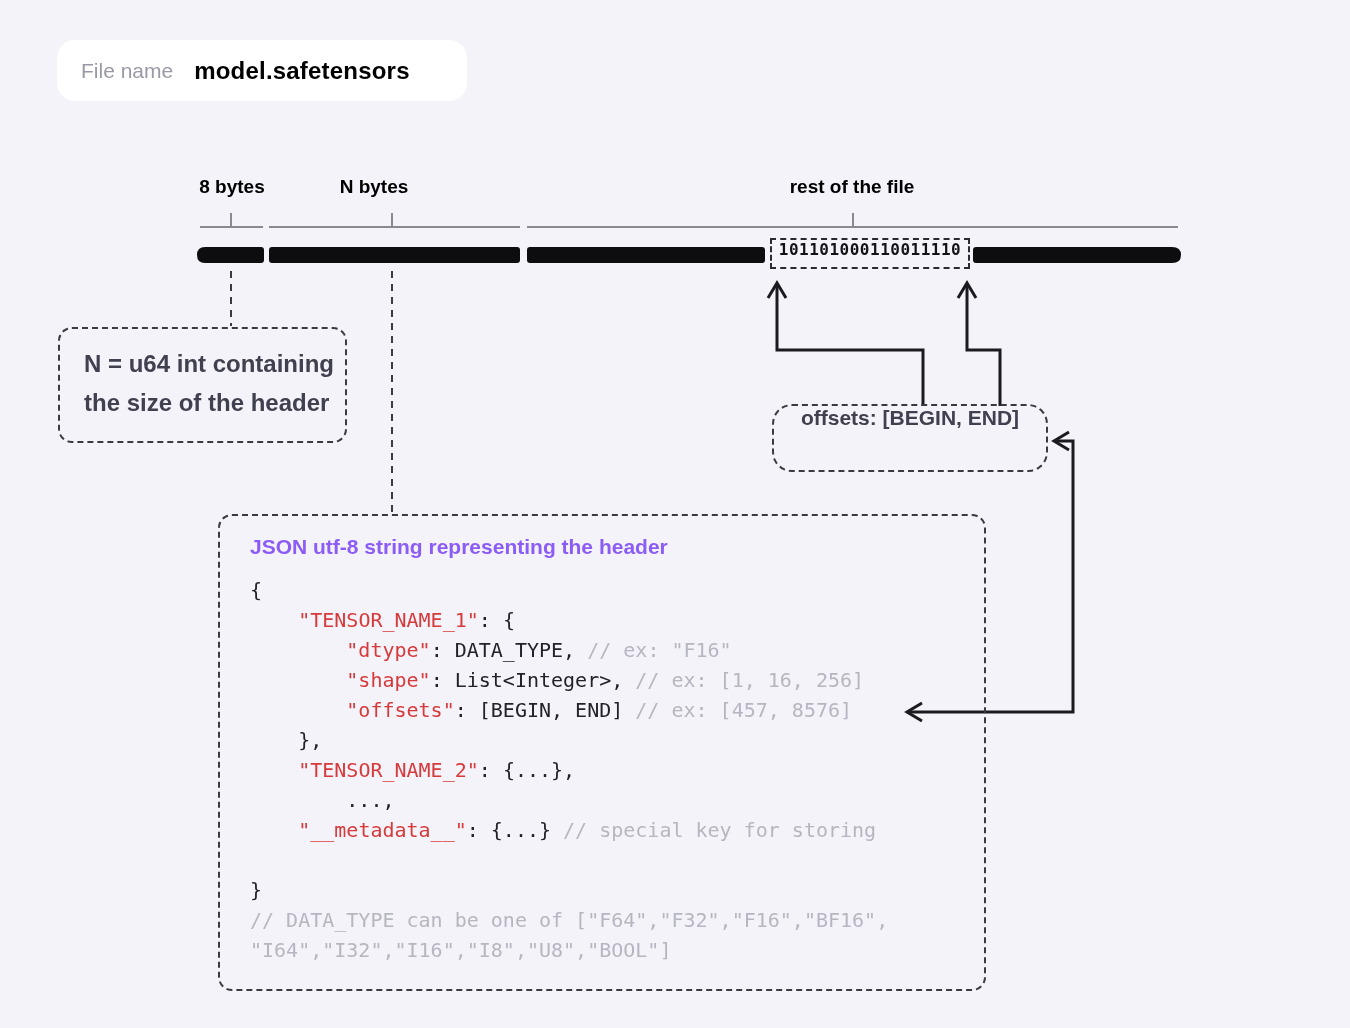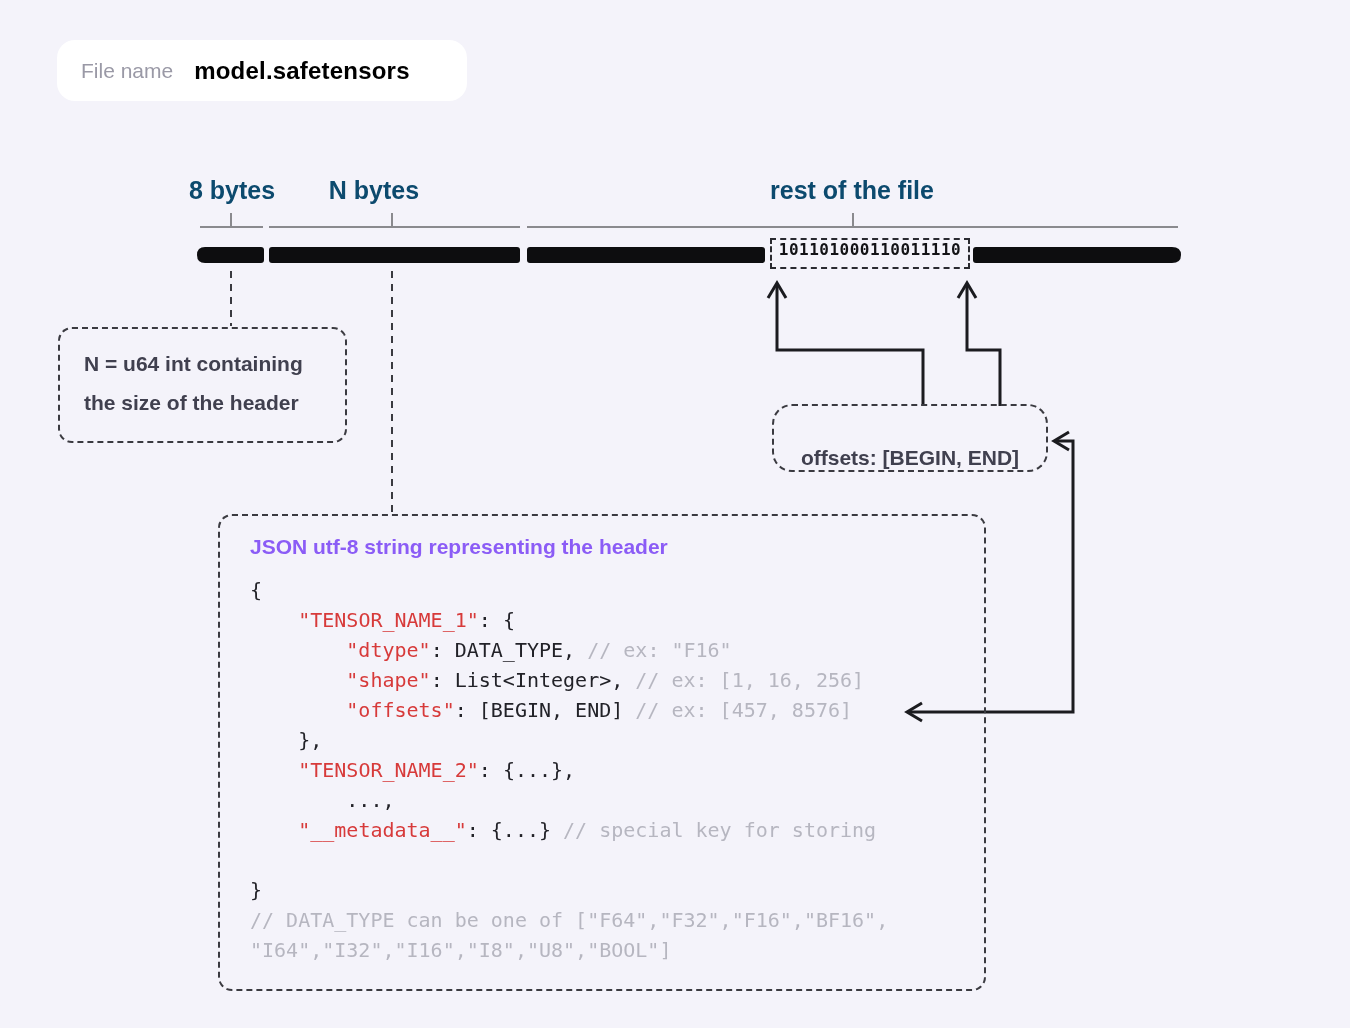--- a/index.html
+++ b/index.html
@@ -16,41 +16,41 @@
     position:absolute;left:57px;top:40px;width:410px;height:61px;
     background:#ffffff;border-radius:18px;
     display:flex;align-items:center;box-sizing:border-box;padding-left:24px;
   }
   .pill-label{font-size:21px;color:#9a99a6;}
   .pill-value{font-size:24px;font-weight:bold;color:#000000;margin-left:21px;letter-spacing:.2px;}
 
   
   .seg-label{
     position:absolute;top:176px;transform:translateX(-50%);
-    font-size:25px;font-weight:bold;color:#0c4a6e;white-space:nowrap;
+    font-size:19px;font-weight:bold;color:#000000;white-space:nowrap;
   }
 
   
   .binary-box{
     position:absolute;left:770px;top:238px;width:200px;height:31px;
     border:2px dashed #2a2a30;box-sizing:border-box;
     display:flex;align-items:flex-start;justify-content:center;
     font-family:"DejaVu Sans Mono","Liberation Mono",monospace;
     font-size:16px;font-weight:bold;color:#131316;letter-spacing:.5px;
   }
 
   
   .callout{
     position:absolute;border:2px dashed #3a3a40;box-sizing:border-box;
     color:#40404f;background:transparent;
   }
   .n-box{left:58px;top:327px;width:289px;height:116px;border-radius:14px;
-    padding:15px 0 0 24px;font-size:21px;font-weight:bold;line-height:39px;}
+    padding:15px 0 0 24px;font-size:24px;font-weight:bold;line-height:39px;}
   .offsets-box{left:772px;top:404px;width:276px;height:68px;border-radius:20px;
-    display:flex;align-items:flex-end;justify-content:center;
+    display:flex;align-items:flex-start;justify-content:center;
     font-size:21px;font-weight:bold;}
   .json-box{left:218px;top:514px;width:768px;height:477px;border-radius:14px;
     padding:19px 0 0 30px;}
   .json-title{font-size:21px;font-weight:bold;color:#8b5cf6;}
 
   
   .code{
     margin-top:16px;
     font-family:"DejaVu Sans Mono","Liberation Mono",monospace;
     font-size:20px;line-height:30px;color:#222228;

